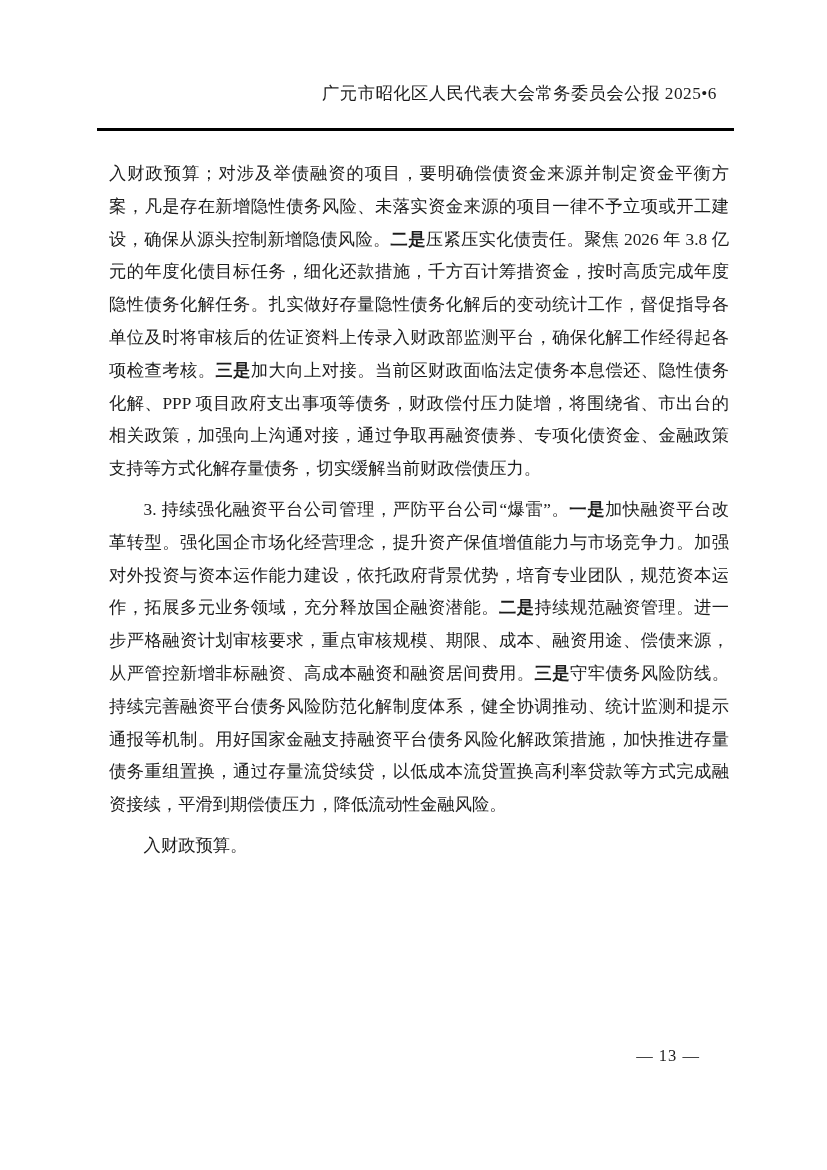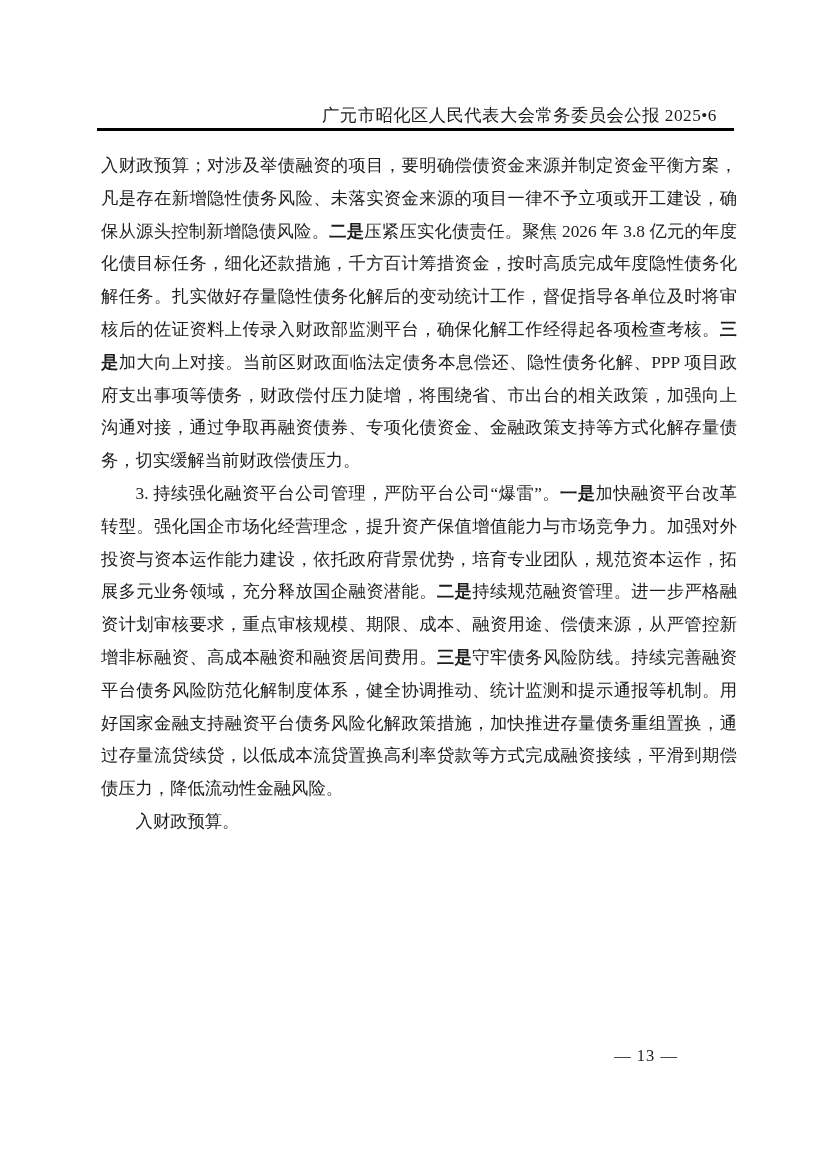--- a/index.html
+++ b/index.html
@@ -8,21 +8,21 @@
     background: #ffffff;
     position: relative;
     font-family: "Liberation Serif", "DejaVu Serif", serif;
     color: #1c1c1c;
     overflow: hidden;
   }
   .page { position: absolute; inset: 0; }
 
   .header-title {
     position: absolute;
-    top: 103px;
+    top: 81px;
     right: 110px;
     font-size: 17.3px;
     letter-spacing: 0.5px;
     white-space: nowrap;
     color: #1c1c1c;
   }
   .header-rule {
     position: absolute;
     top: 128px;
     left: 97px;
@@ -35,29 +35,29 @@
     position: absolute;
     top: 150px;
     left: 101px;
     width: 636px;
     font-size: 17.3px;
     line-height: 32.8px;
     text-align: justify;
     text-justify: inter-ideograph;
     color: #1c1c1c;
   }
-  .body-text p { margin: 0; padding: 0; }
+  .body-text p { margin: 8px; padding: 0; }
   .body-text p.indent { text-indent: 2em; }
   .run { font-weight: normal; }
   .run.bold { font-weight: bold; }
 
   .footer {
     position: absolute;
     top: 1046px;
-    left: 580px;
+    left: 602px;
     width: 132px;
     text-align: center;
     font-size: 16.5px;
     letter-spacing: 1px;
     color: #1c1c1c;
     white-space: nowrap;
   }
 </style>
 </head>
 <body>

